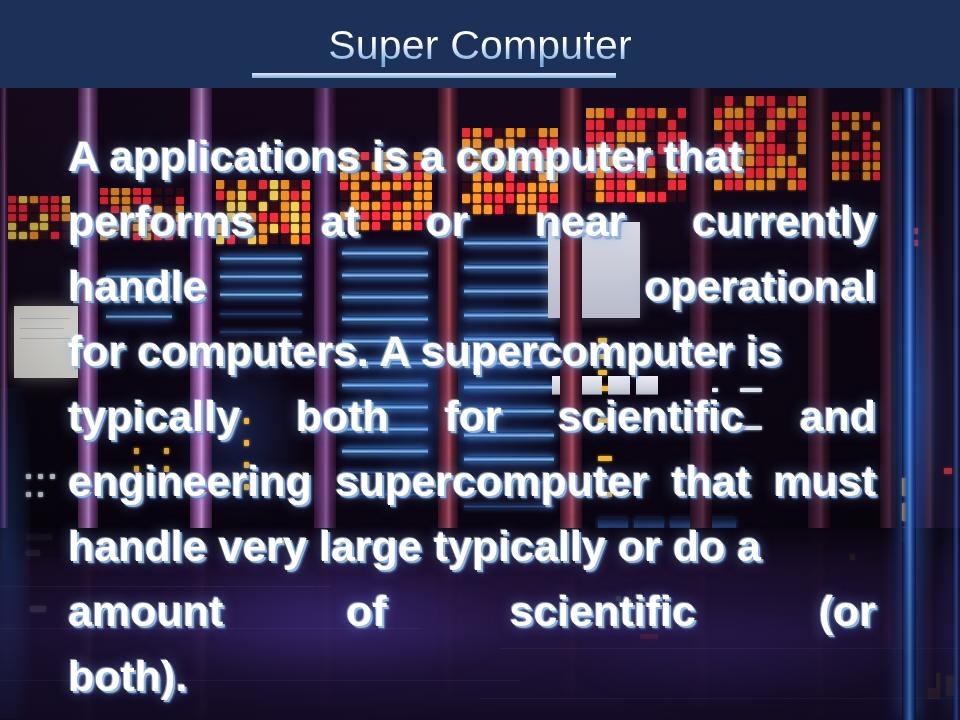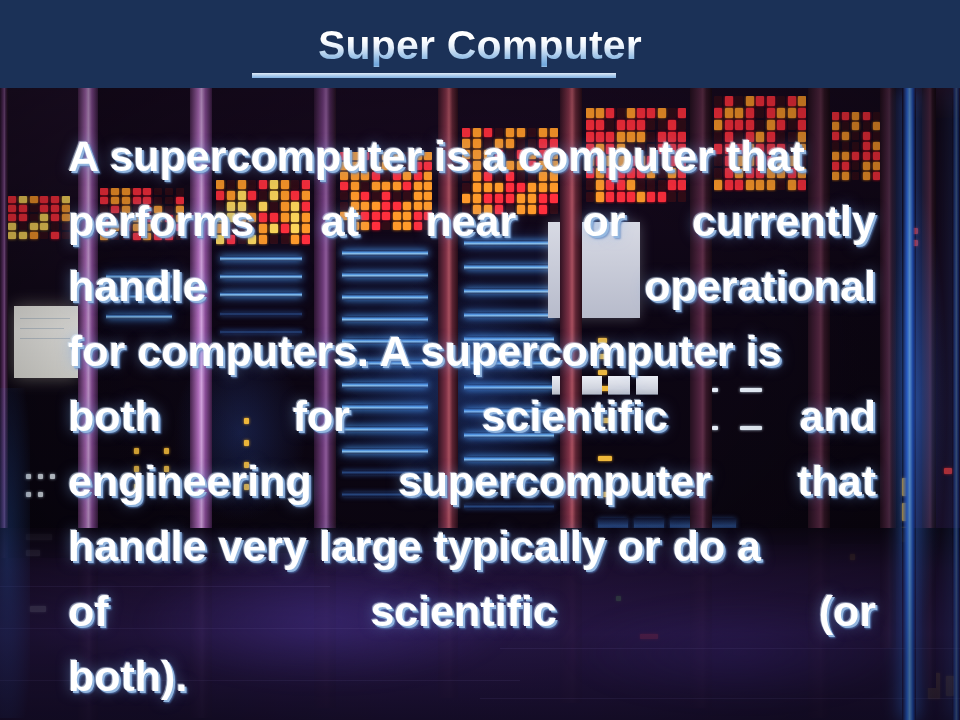--- a/index.html
+++ b/index.html
@@ -25,21 +25,21 @@
     height: 88px;
     background: #1b3157;
     z-index: 40;
   }
   #title-text {
     position: absolute;
     left: 0; top: 22px;
     width: 960px;
     text-align: center;
     font-size: 41px;
-    font-weight: bold;
+    font-weight: normal;
     letter-spacing: 0.2px;
     color: #ffffff;
     background: linear-gradient(to bottom, #ffffff 0%, #ffffff 38%, #e8f1fb 52%, #9dc3e8 74%, #6ea6dd 92%, #cfe3f5 100%);
     -webkit-background-clip: text;
     background-clip: text;
     -webkit-text-fill-color: transparent;
     text-shadow: none;
   }
   #title-underline {
     position: absolute;
@@ -977,46 +977,49 @@
     <div class="blue-haze" style="left:886px; top:0px; width:64px; height:632px;"></div>
     <div class="blue-strip" style="left:902px; top:0px; width:14px; height:632px;"></div>
     <div class="blue-strip" style="left:952px; top:0px; width:8px;  height:632px; opacity:.55;"></div>
 
     <div class="blue-haze" style="left:-16px; top:300px; width:46px; height:330px; opacity:.75;"></div>
 
     <div class="glow" style="left:0;top:0;width:960px;height:632px;background:radial-gradient(ellipse 620px 420px at 50% 42%, rgba(0,0,0,0) 40%, rgba(0,0,0,.42) 100%);"></div>
   </div>
 
   <div id="body-text">
-    <span class="ln">A supercomputer is a computer that</span>
+    <span class="ln">A applications is a computer that</span>
     <span class="ln j">
         <span>performs</span>
         <span>at</span>
+        <span>or</span>
         <span>near</span>
-        <span>or</span>
         <span>currently</span>
       </span>
     <span class="ln j">
         <span>handle</span>
         <span>operational</span>
       </span>
     <span class="ln">for computers. A supercomputer is</span>
     <span class="ln j">
+        <span>typically</span>
         <span>both</span>
         <span>for</span>
         <span>scientific</span>
         <span>and</span>
       </span>
     <span class="ln j">
         <span>engineering</span>
         <span>supercomputer</span>
         <span>that</span>
+        <span>must</span>
       </span>
     <span class="ln">handle very large typically or do a</span>
     <span class="ln j">
+        <span>amount</span>
         <span>of</span>
         <span>scientific</span>
         <span>(or</span>
       </span>
     <span class="ln">both).</span>
   </div>
 
   <div id="title-bar">
     <div id="title-text">Super Computer</div>
   </div>

